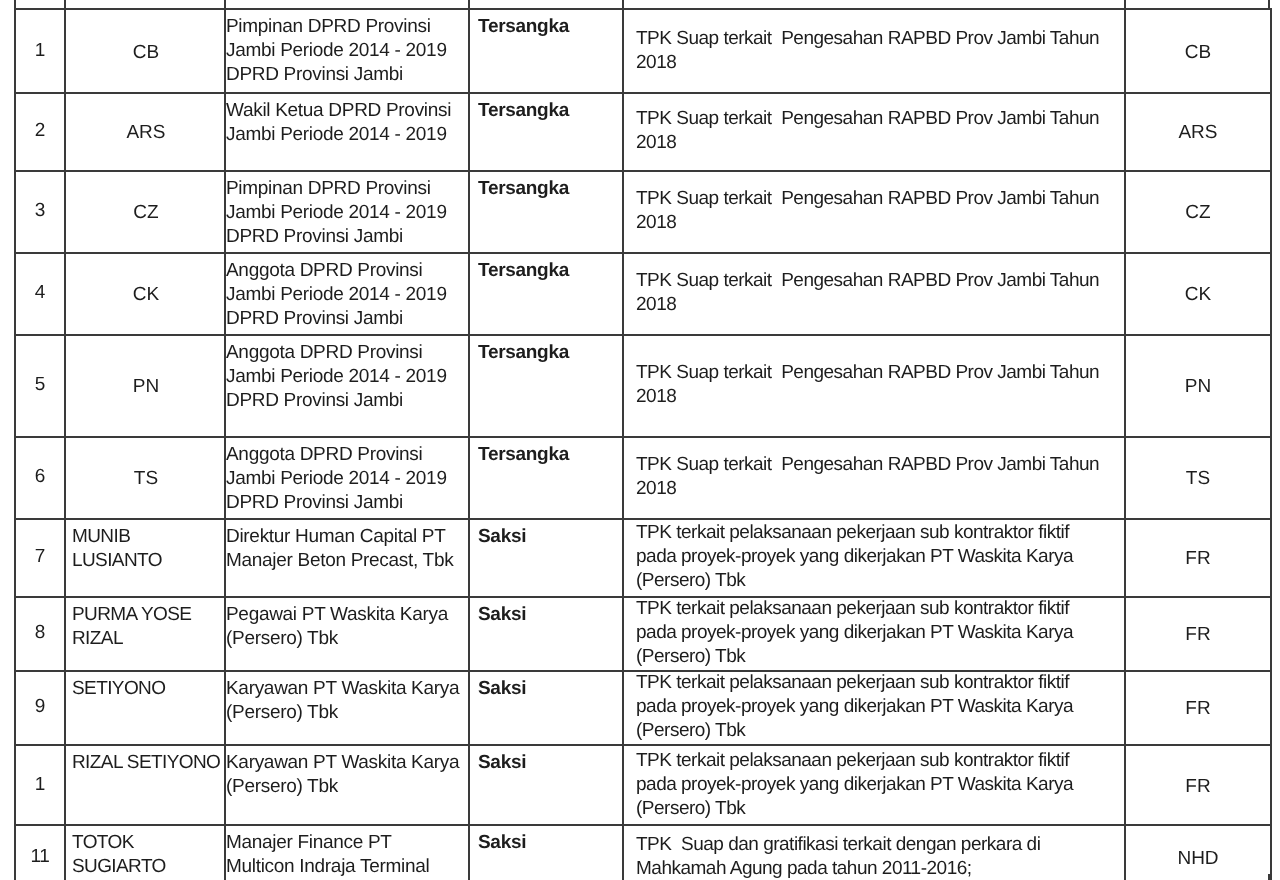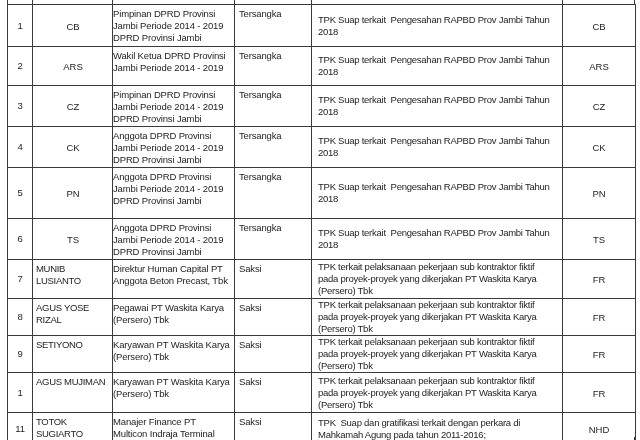--- a/index.html
+++ b/index.html
@@ -42,21 +42,21 @@
   .doc-table tr:nth-child(7){height:39px;}
   .doc-table tr:nth-child(8){height:36px;}
   .doc-table tr:nth-child(9){height:37px;}
   .doc-table tr:nth-child(10){height:40px;}
   .doc-table tr:nth-child(11){height:33px;}
 
   .doc-table td.col-no{text-align:center;vertical-align:middle;padding:1px;}
   .doc-table td.col-name{padding:3px 2px 1px 3px;letter-spacing:-0.3px;}
   .doc-table td.col-name.initials{text-align:center;vertical-align:middle;letter-spacing:0;}
   .doc-table td.col-position{padding:3px 3px 1px 0;}
-  .doc-table td.col-status{padding:3px 3px 1px 4px;}
+  .doc-table td.col-status{padding:3px 3px 1px 4px;font-weight:bold;}
   .doc-table td.col-case{vertical-align:middle;padding:0 4px 0 6px;letter-spacing:-0.25px;}
   .doc-table td.col-code{text-align:center;vertical-align:middle;letter-spacing:0;}
 </style>
 </head>
 <body>
 
 <div class="page">
 
   <div class="vstub top" style="left:7px"></div>
   <div class="vstub top" style="left:32px"></div>
@@ -147,30 +147,30 @@
           <td class="col-status">Tersangka</td>
           <td class="col-case">TPK Suap terkait  Pengesahan RAPBD Prov Jambi Tahun
 2018</td>
           <td class="col-code">TS</td>
         </tr>
         <tr>
           <td class="col-no">7</td>
           <td class="col-name">MUNIB
 LUSIANTO</td>
           <td class="col-position">Direktur Human Capital PT
-Anggota Beton Precast, Tbk</td>
+Manajer Beton Precast, Tbk</td>
           <td class="col-status">Saksi</td>
           <td class="col-case">TPK terkait pelaksanaan pekerjaan sub kontraktor fiktif
 pada proyek-proyek yang dikerjakan PT Waskita Karya
 (Persero) Tbk</td>
           <td class="col-code">FR</td>
         </tr>
         <tr>
           <td class="col-no">8</td>
-          <td class="col-name">AGUS YOSE
+          <td class="col-name">PURMA YOSE
 RIZAL</td>
           <td class="col-position">Pegawai PT Waskita Karya
 (Persero) Tbk</td>
           <td class="col-status">Saksi</td>
           <td class="col-case">TPK terkait pelaksanaan pekerjaan sub kontraktor fiktif
 pada proyek-proyek yang dikerjakan PT Waskita Karya
 (Persero) Tbk</td>
           <td class="col-code">FR</td>
         </tr>
         <tr>
@@ -179,21 +179,21 @@
           <td class="col-position">Karyawan PT Waskita Karya
 (Persero) Tbk</td>
           <td class="col-status">Saksi</td>
           <td class="col-case">TPK terkait pelaksanaan pekerjaan sub kontraktor fiktif
 pada proyek-proyek yang dikerjakan PT Waskita Karya
 (Persero) Tbk</td>
           <td class="col-code">FR</td>
         </tr>
         <tr>
           <td class="col-no">1</td>
-          <td class="col-name">AGUS MUJIMAN</td>
+          <td class="col-name">RIZAL SETIYONO</td>
           <td class="col-position">Karyawan PT Waskita Karya
 (Persero) Tbk</td>
           <td class="col-status">Saksi</td>
           <td class="col-case">TPK terkait pelaksanaan pekerjaan sub kontraktor fiktif
 pada proyek-proyek yang dikerjakan PT Waskita Karya
 (Persero) Tbk</td>
           <td class="col-code">FR</td>
         </tr>
         <tr>
           <td class="col-no">11</td>

